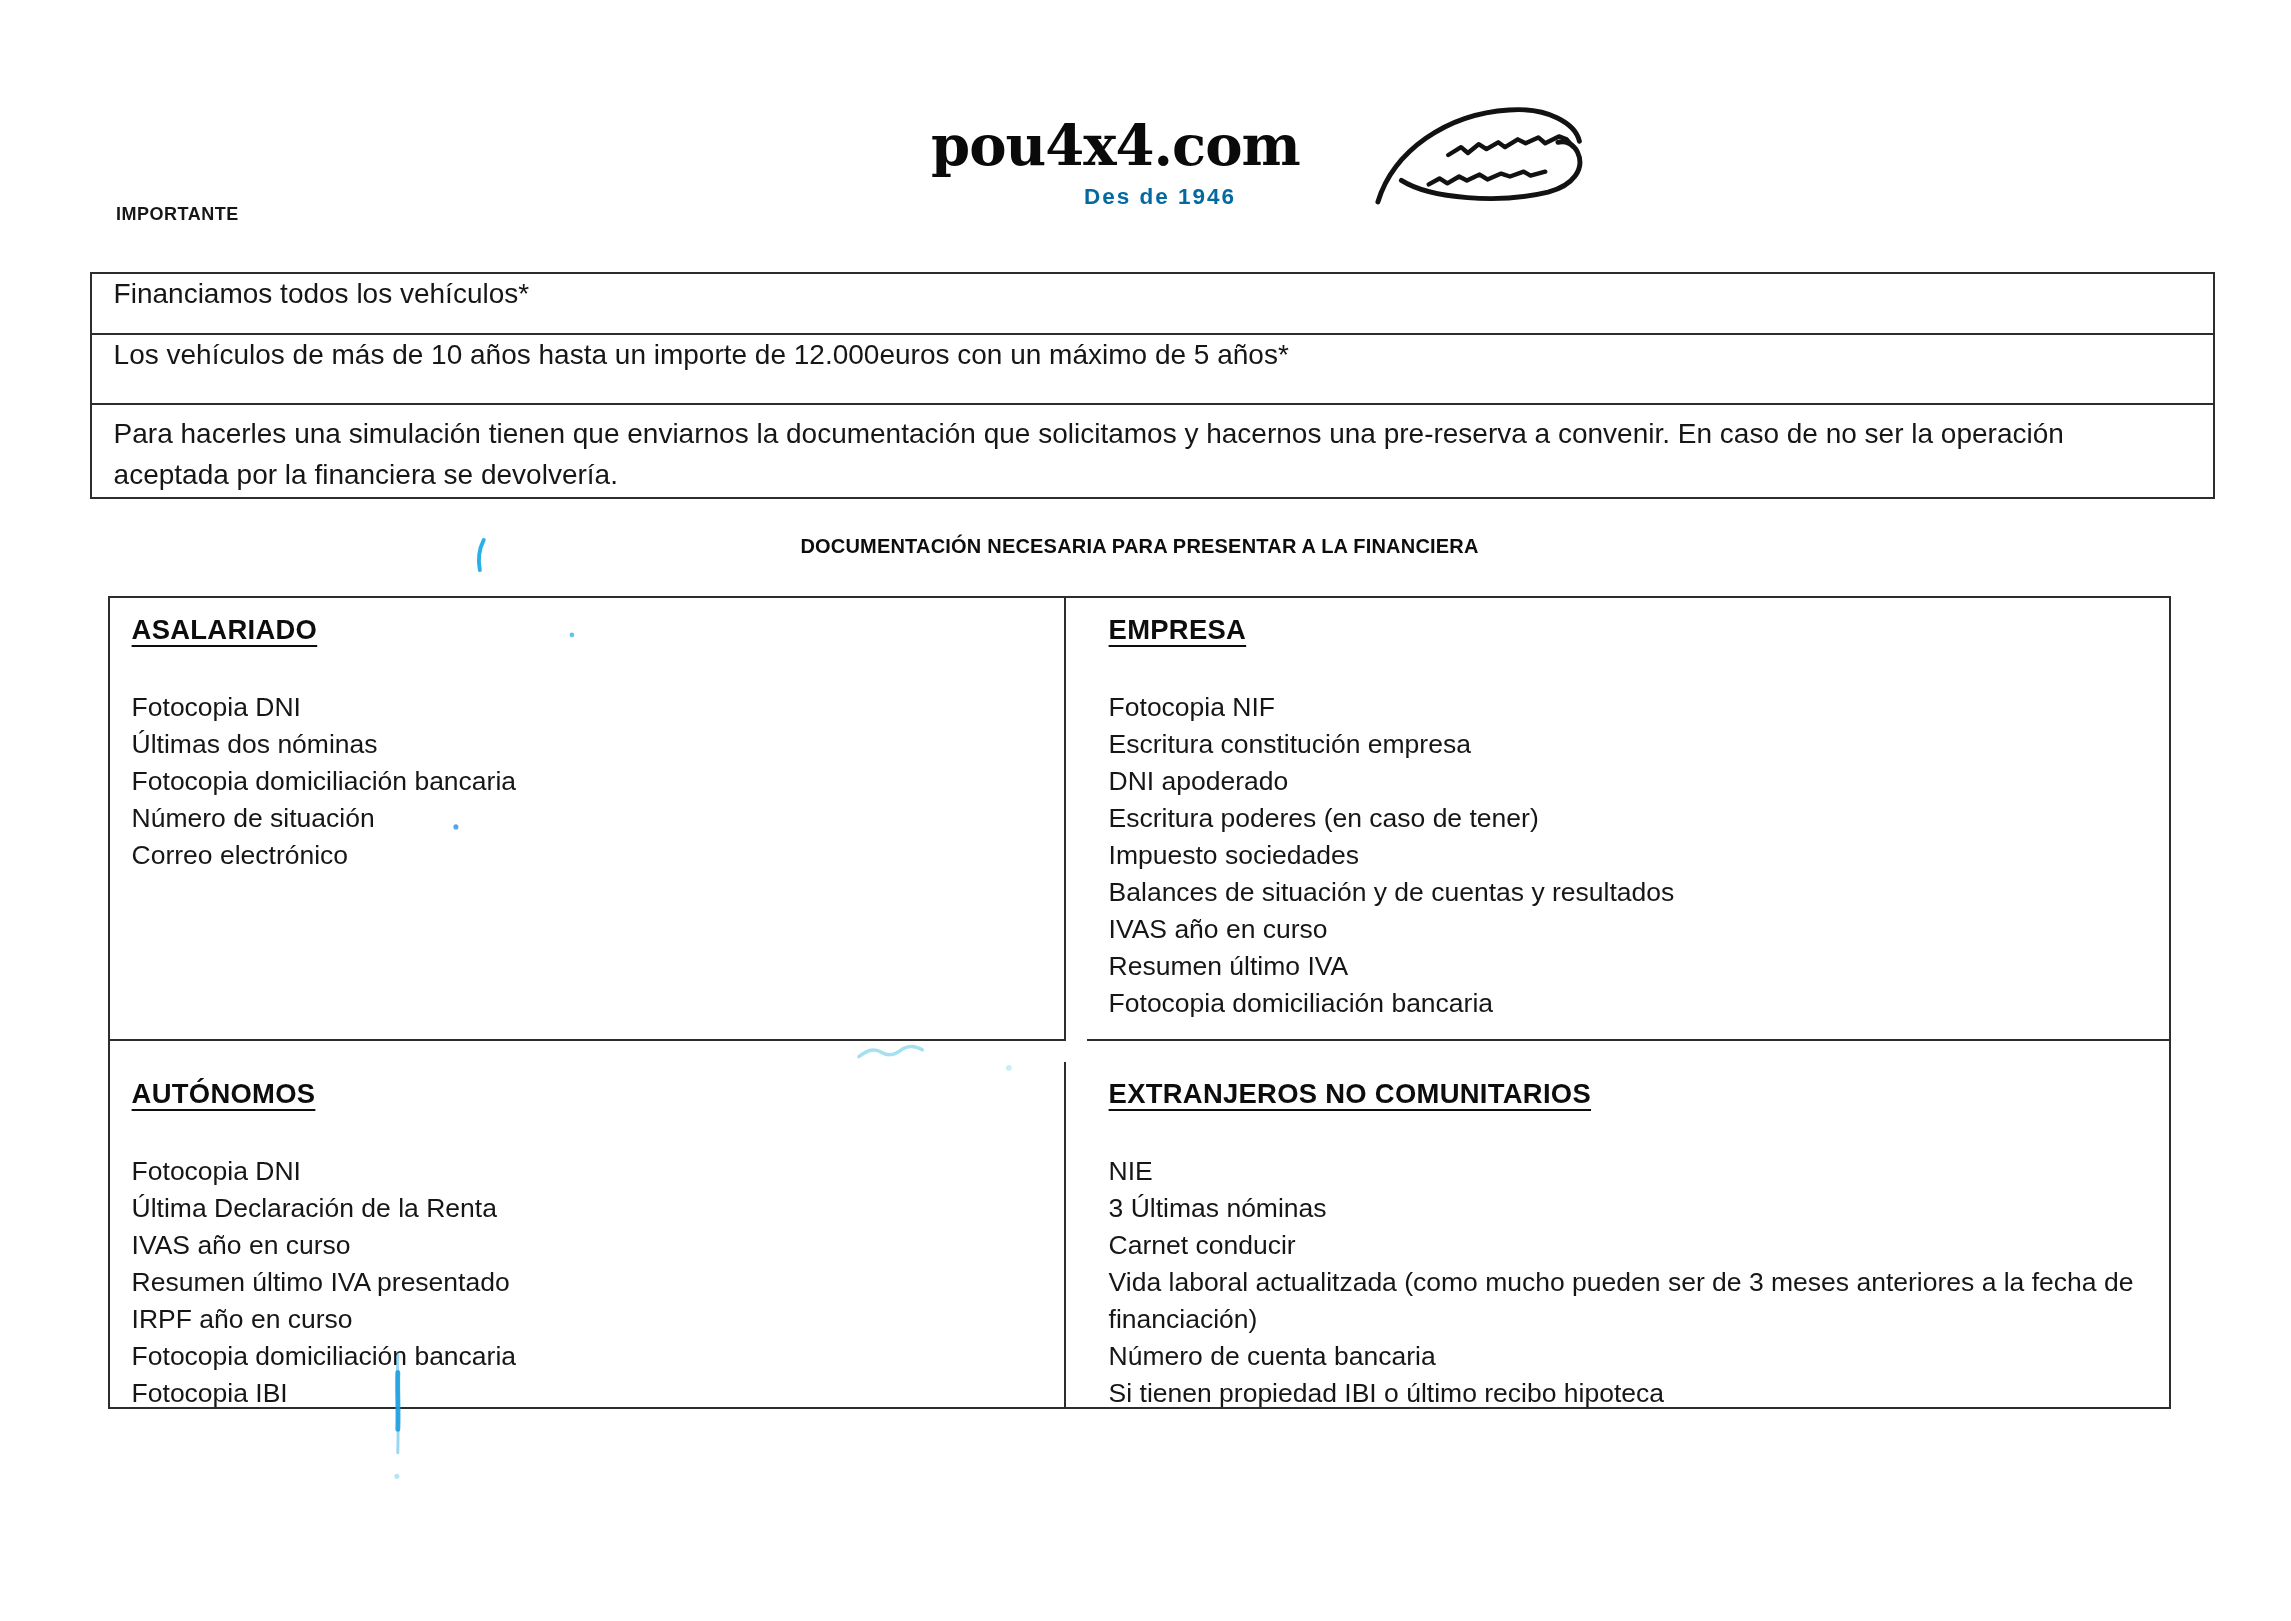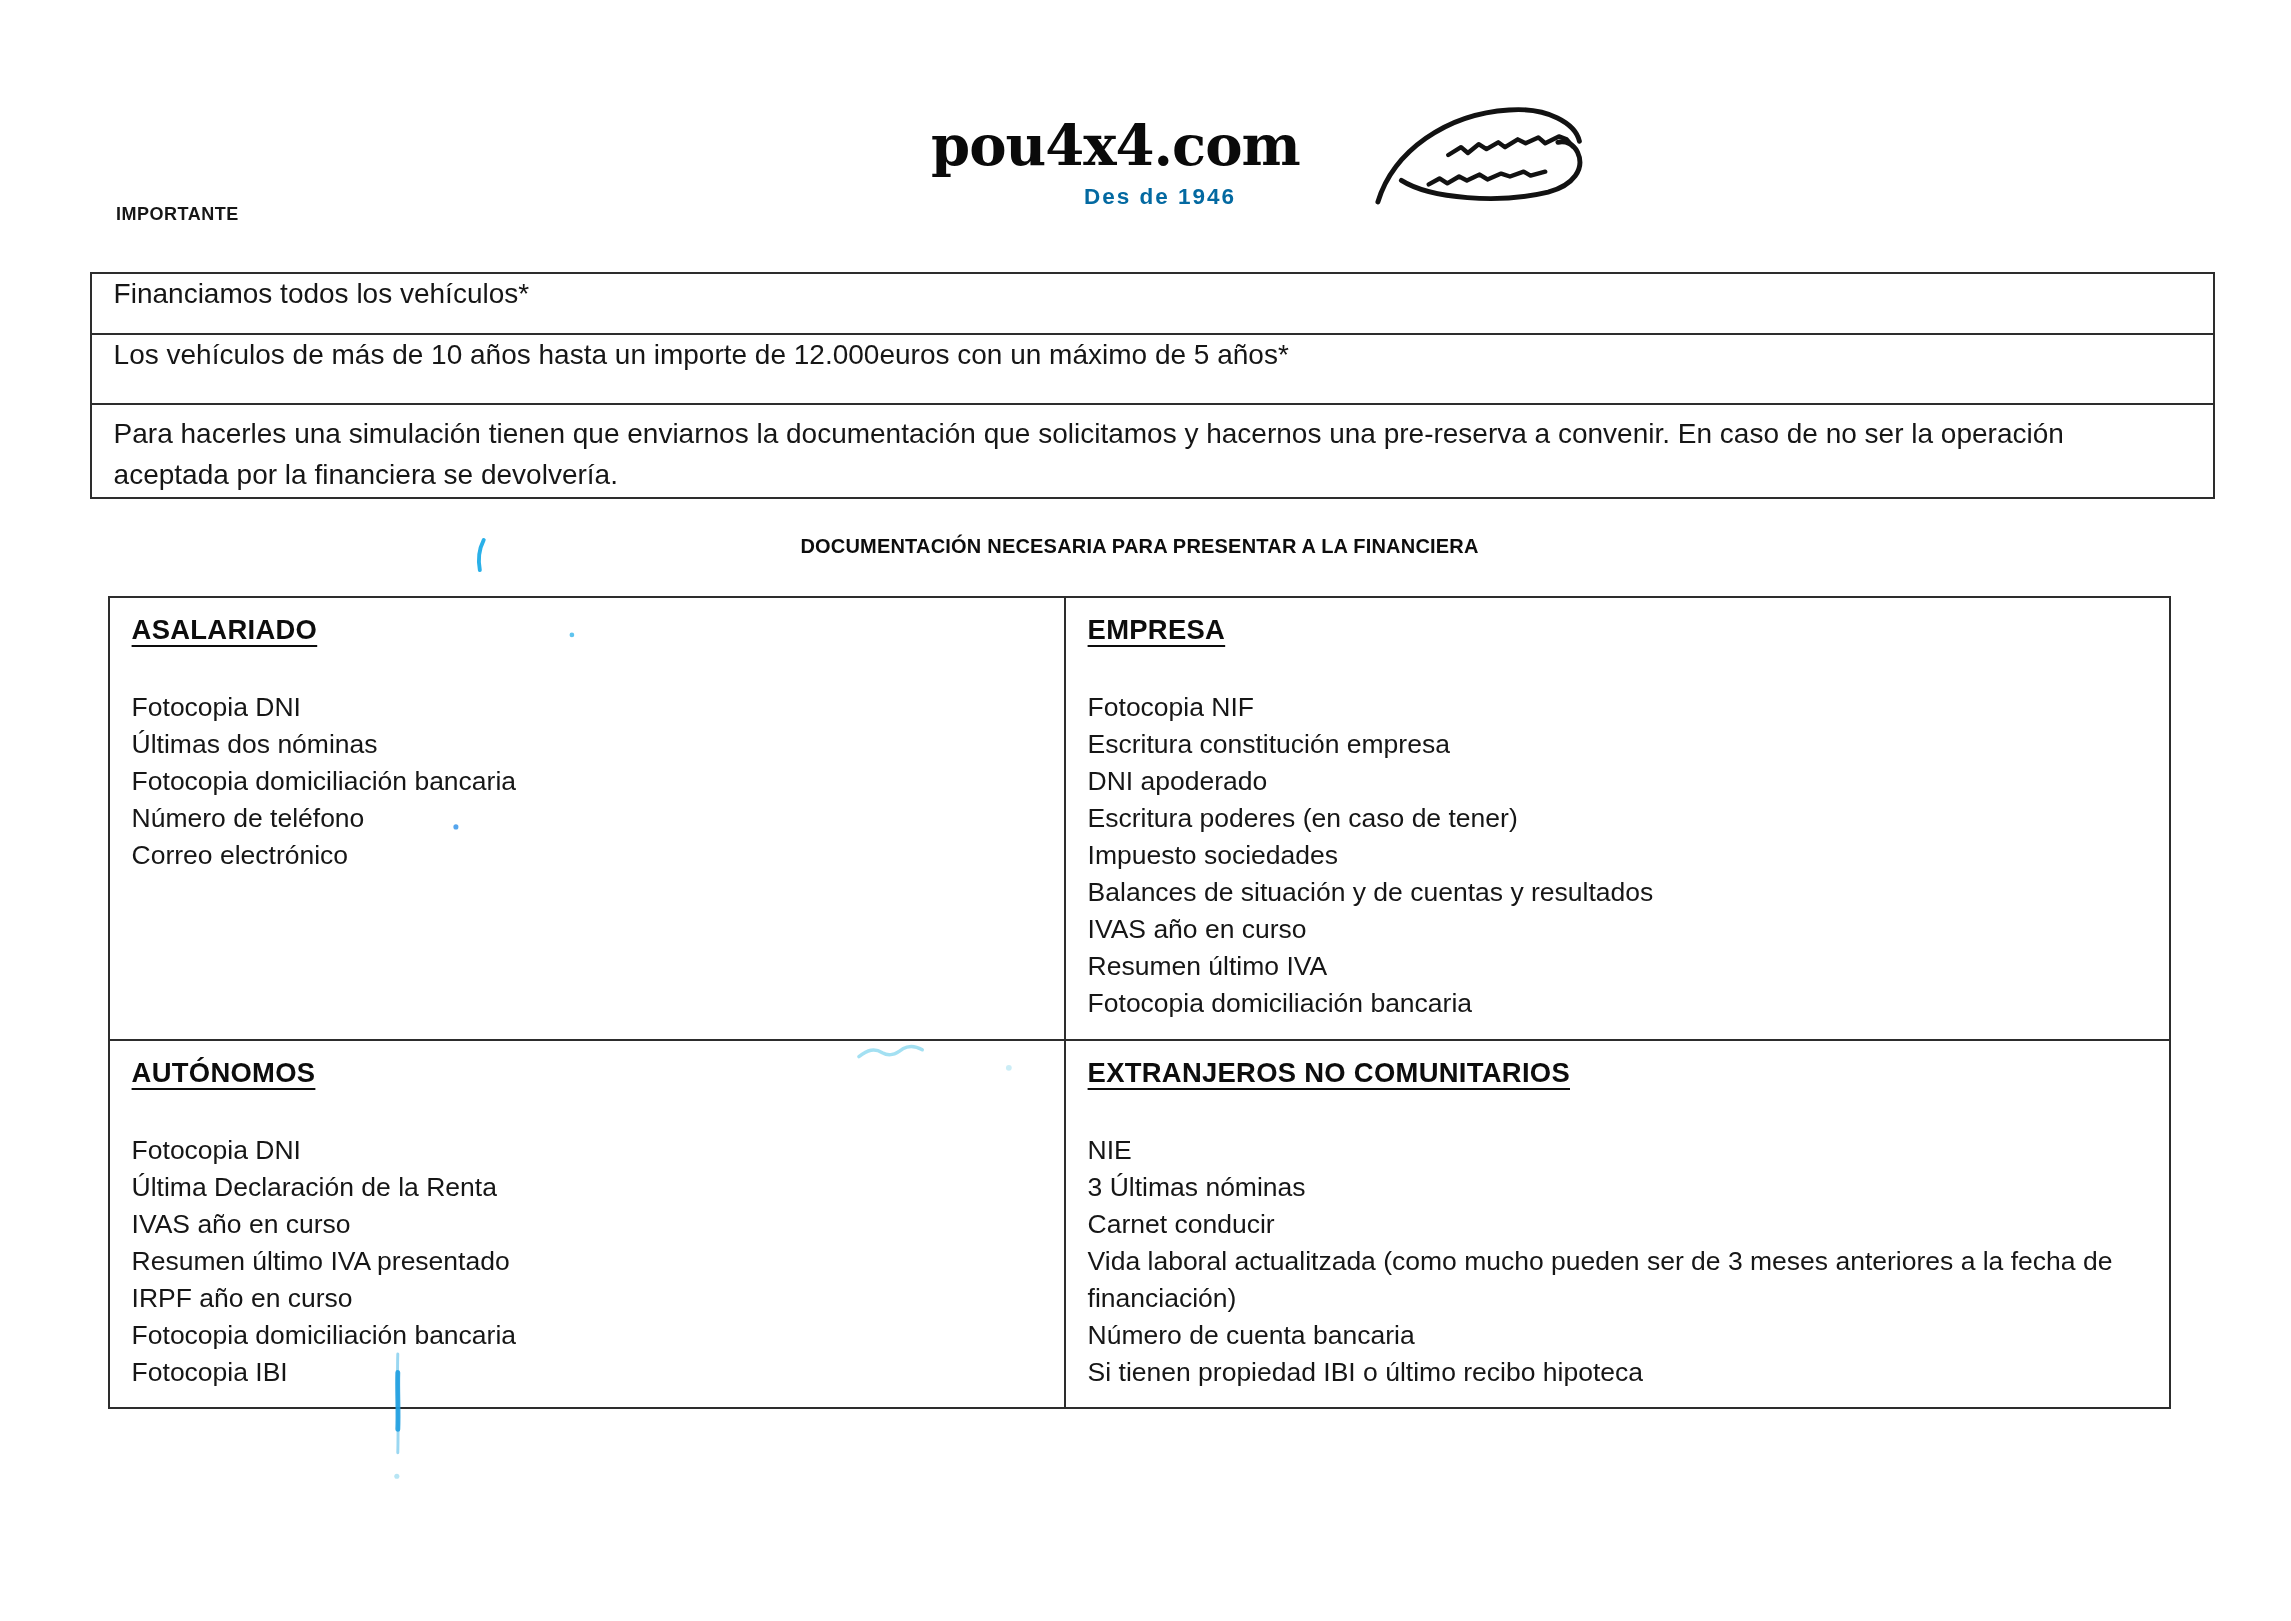--- a/index.html
+++ b/index.html
@@ -36,21 +36,21 @@
   .nrow3{height:92px;align-items:flex-start;padding-top:7.8px;line-height:41px;padding-right:101px;}
   
   .section-title{
     position:absolute;left:108px;top:535px;width:2063px;text-align:center;
     font-size:20px;font-weight:bold;letter-spacing:0.2px;color:#0d0d0d;
   }
   
   .req-table{
     position:absolute;left:108px;top:596px;width:2063px;height:813px;
     border:2px solid #2d2d2d;box-sizing:border-box;background:#fff;
-    display:grid;grid-template-columns:956px 1fr;grid-template-rows:443px 1fr;
+    display:grid;grid-template-columns:956px 1fr;grid-template-rows:443px 1fr;gap:21px;
   }
   .cell{padding:15.7px 21.6px;box-sizing:border-box;overflow:hidden;}
   .cell.bR{border-right:2px solid #2d2d2d;}
   .cell.bB{border-bottom:2px solid #2d2d2d;}
   .cell-header{
     display:inline-block;font-size:27.4px;font-weight:bold;letter-spacing:0.3px;
     text-decoration:underline;text-decoration-thickness:2px;text-underline-offset:5.9px;
     color:#0d0d0d;
   }
   .items{margin-top:43px;font-size:26.5px;line-height:37px;}
@@ -86,21 +86,21 @@
 
 <div class="section-title">DOCUMENTACIÓN NECESARIA PARA PRESENTAR A LA FINANCIERA</div>
 
 <div class="req-table">
   <div class="cell bR bB">
     <span class="cell-header">ASALARIADO</span>
     <div class="items">
         <div class="item">Fotocopia DNI</div>
         <div class="item">Últimas dos nóminas</div>
         <div class="item">Fotocopia domiciliación bancaria</div>
-        <div class="item">Número de teléfono</div>
+        <div class="item">Número de situación</div>
         <div class="item">Correo electrónico</div>
       </div>
   </div>
   <div class="cell bB">
     <span class="cell-header">EMPRESA</span>
     <div class="items">
         <div class="item">Fotocopia NIF</div>
         <div class="item">Escritura constitución empresa</div>
         <div class="item">DNI apoderado</div>
         <div class="item">Escritura poderes (en caso de tener)</div>

